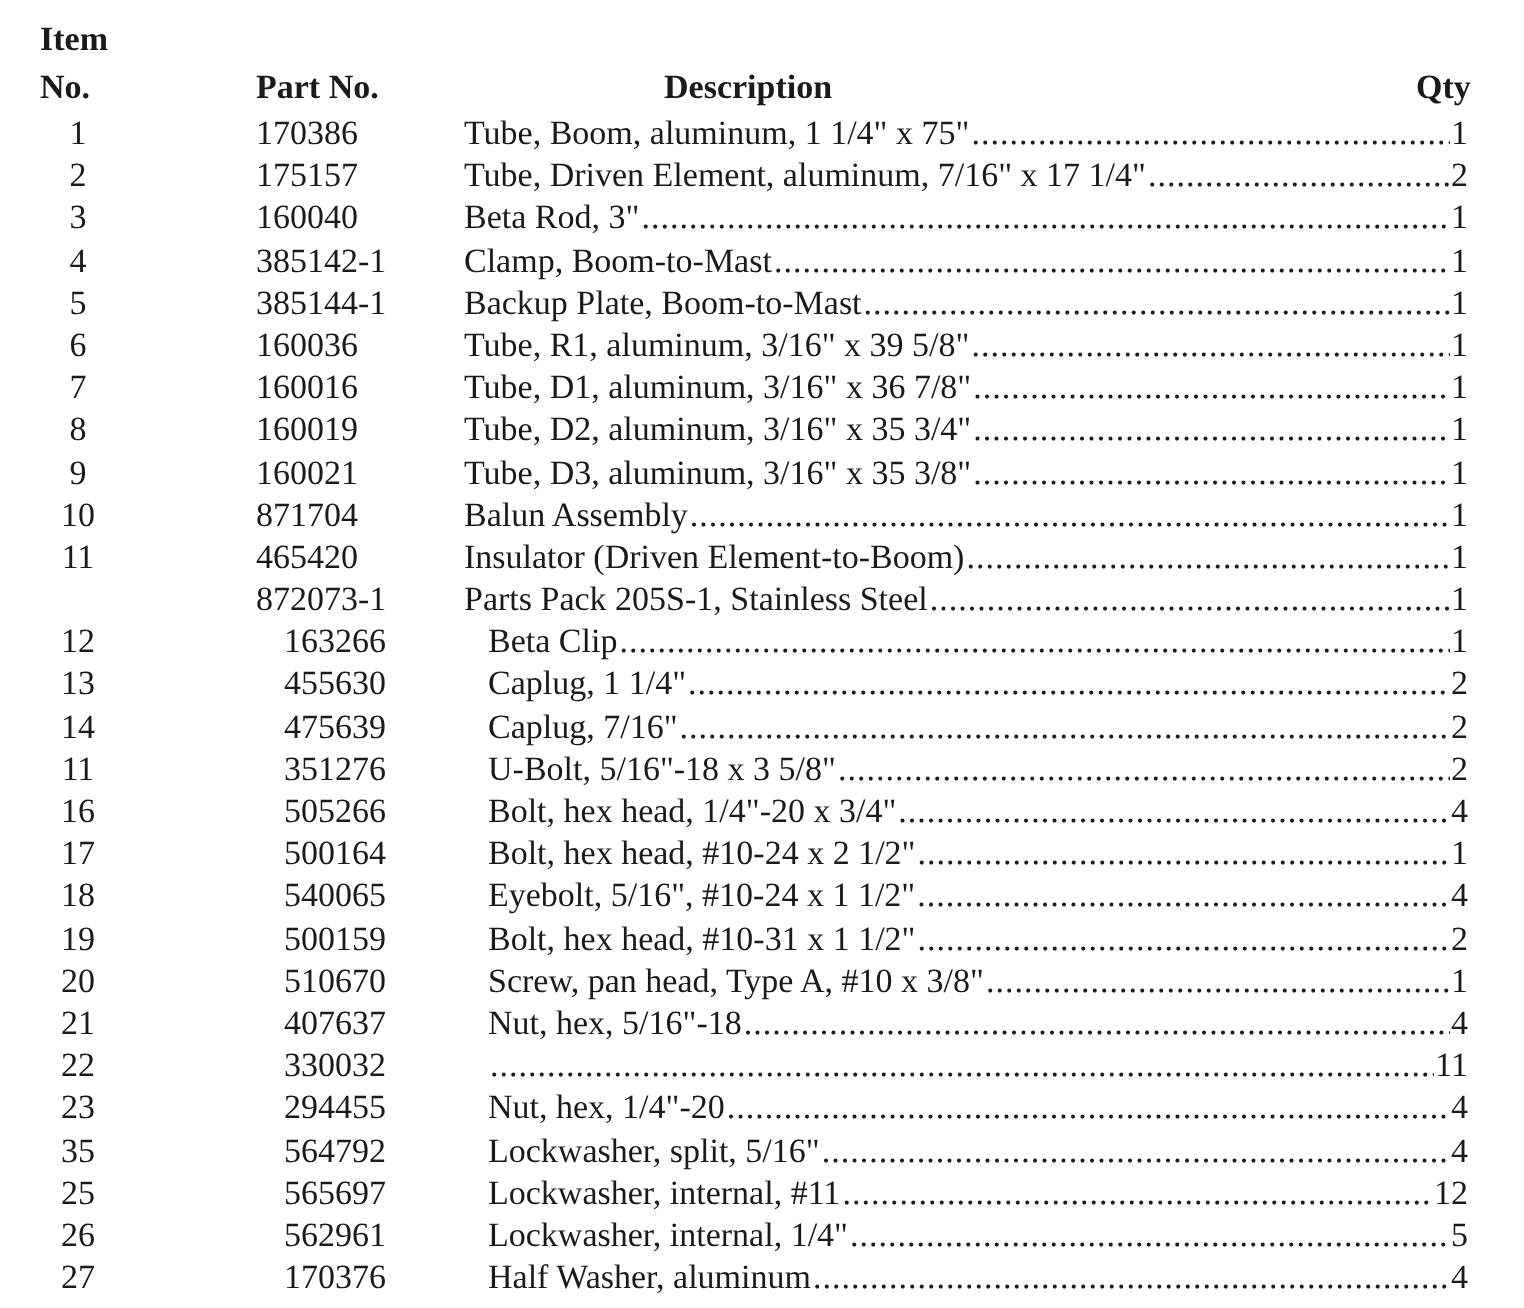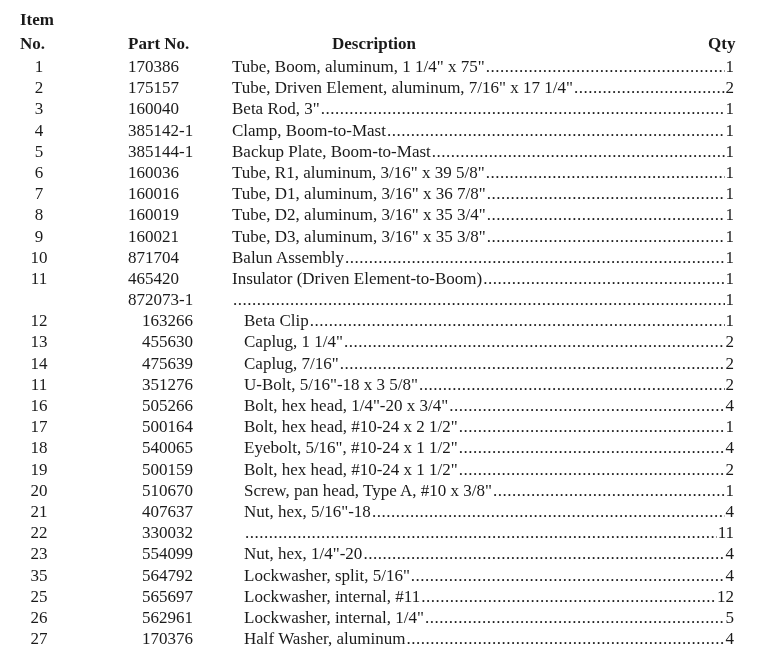--- a/index.html
+++ b/index.html
@@ -183,20 +183,21 @@
         <span class="c-desc">
           <span class="desc-text">Insulator (Driven Element-to-Boom)</span>
           <span class="leader"></span>
           <span class="c-qty">1</span>
         </span>
       </div>
       <div class="row">
         <span class="c-item"></span>
         <span class="c-part">872073-1</span>
         <span class="c-desc">
+          <span class="desc-text">Parts Pack 205S-1, Stainless Steel</span>
           <span class="leader"></span>
           <span class="c-qty">1</span>
         </span>
       </div>
       <div class="row sub">
         <span class="c-item">12</span>
         <span class="c-part">163266</span>
         <span class="c-desc">
           <span class="desc-text">Beta Clip</span>
           <span class="leader"></span>
@@ -254,21 +255,21 @@
         <span class="c-desc">
           <span class="desc-text">Eyebolt, 5/16", #10-24 x 1 1/2"</span>
           <span class="leader"></span>
           <span class="c-qty">4</span>
         </span>
       </div>
       <div class="row sub">
         <span class="c-item">19</span>
         <span class="c-part">500159</span>
         <span class="c-desc">
-          <span class="desc-text">Bolt, hex head, #10-24 x 1 1/2"</span>
+          <span class="desc-text">Bolt, hex head, #10-31 x 1 1/2"</span>
           <span class="leader"></span>
           <span class="c-qty">2</span>
         </span>
       </div>
       <div class="row sub">
         <span class="c-item">20</span>
         <span class="c-part">510670</span>
         <span class="c-desc">
           <span class="desc-text">Screw, pan head, Type A, #10 x 3/8"</span>
           <span class="leader"></span>
@@ -287,21 +288,21 @@
       <div class="row sub">
         <span class="c-item">22</span>
         <span class="c-part">330032</span>
         <span class="c-desc">
           <span class="leader"></span>
           <span class="c-qty">11</span>
         </span>
       </div>
       <div class="row sub">
         <span class="c-item">23</span>
-        <span class="c-part">554099</span>
+        <span class="c-part">294455</span>
         <span class="c-desc">
           <span class="desc-text">Nut, hex, 1/4"-20</span>
           <span class="leader"></span>
           <span class="c-qty">4</span>
         </span>
       </div>
       <div class="row sub">
         <span class="c-item">35</span>
         <span class="c-part">564792</span>
         <span class="c-desc">

